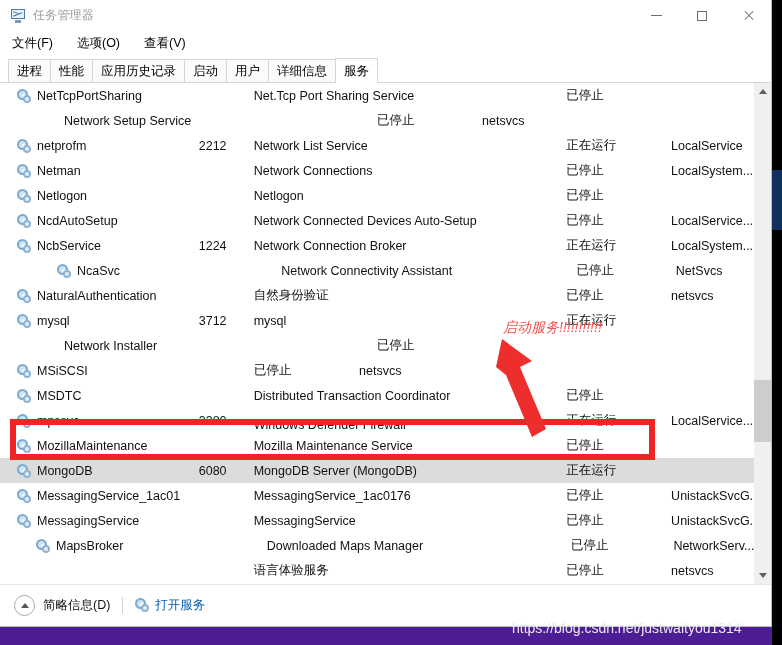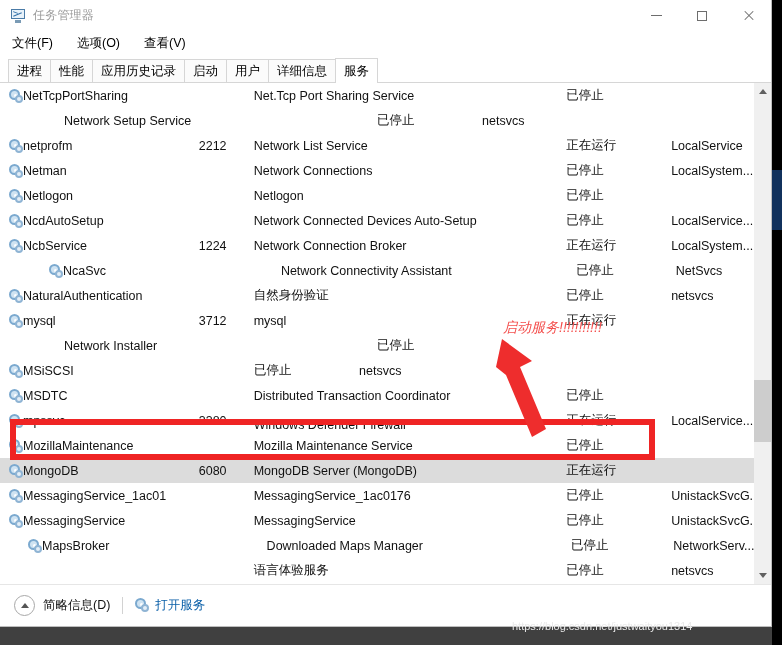--- a/index.html
+++ b/index.html
@@ -6,21 +6,21 @@
   html, body {
     margin: 0; padding: 0;
     width: 782px; height: 645px;
     background: #000000;
     font-family: "Liberation Sans", "DejaVu Sans", sans-serif;
     overflow: hidden;
   }
   #root {
     position: relative;
     width: 782px; height: 645px;
-    background: #404040;
+    background: #4c1d95;
   }
   
   .desktop-sliver {
     position: absolute; right: 0; top: 0; width: 10px; height: 645px;
     background: #000;
   }
   .desktop-blue {
     position: absolute; right: 0; top: 170px; width: 10px; height: 60px;
     background: #11315c;
   }
@@ -141,21 +141,21 @@
 
   
   .tablewrap { flex: 1; display: flex; position: relative; overflow: hidden; }
   .tbody { flex: 1; background: #fff; overflow: hidden; position: relative; }
   .row {
     height: 25px; display: flex; align-items: center;
     font-size: 12.5px; color: #111;
   }
   .row.selected { background: #dcdcdc; }
   .cell { height: 25px; display: flex; align-items: center; overflow: hidden; white-space: nowrap; }
-  .c-name { padding-left: 9px; display: flex; align-items: center; }
+  .c-name { padding-left: 17px; display: flex; align-items: center; gap: 6px; }
   .c-pid { justify-content: flex-start; padding-left: 9px; }
   .c-desc { padding-left: 9px; }
   .c-status { padding-left: 9px; }
   .c-group { padding-left: 9px; }
   .svc-icon {
     width: 14px; height: 14px; position: relative; flex: 0 0 14px;
   }
   .svc-icon .gear-a {
     position: absolute; left: 0; top: 0; width: 11px; height: 11px;
     border-radius: 50%;
@@ -225,21 +225,21 @@
     position: absolute; border: 6px solid #ef2424; pointer-events: none;
   }
   .anno-text {
     position: absolute; color: #f4504e; font-size: 14px; white-space: nowrap;
     font-family: "Liberation Sans", "DejaVu Sans", sans-serif;
     font-style: italic;
   }
   .anno-arrow { position: absolute; pointer-events: none; }
 
   .watermark {
-    position: absolute; color: #eaeaea; font-size: 11px; white-space: nowrap;
+    position: absolute; color: #eaeaea; font-size: 14px; white-space: nowrap;
   }
 </style>
 </head>
 <body>
 
 <div id="root">
 
   <div class="desktop-sliver"></div>
   <div class="desktop-blue"></div>
   <div class="desktop-text"></div>

